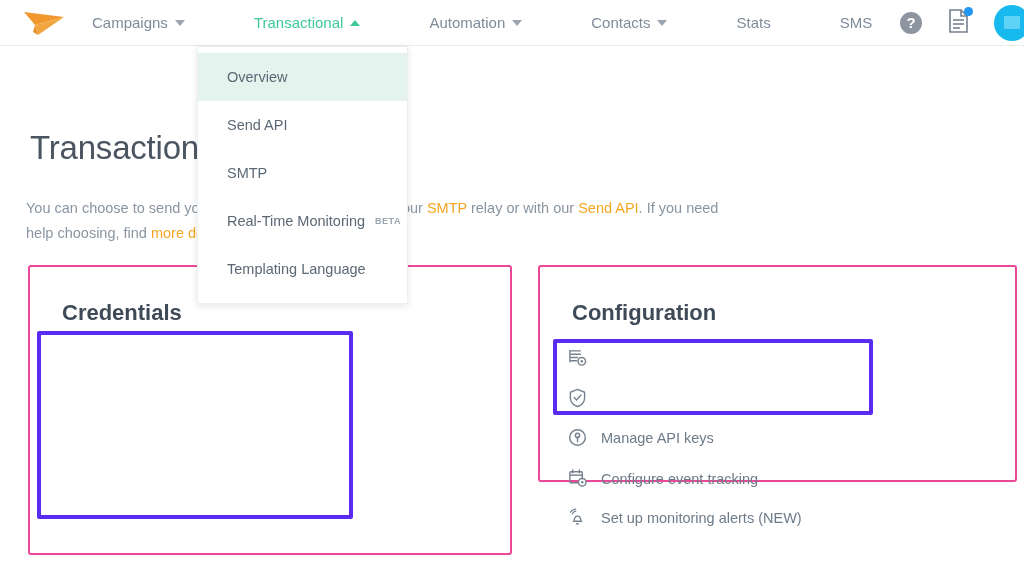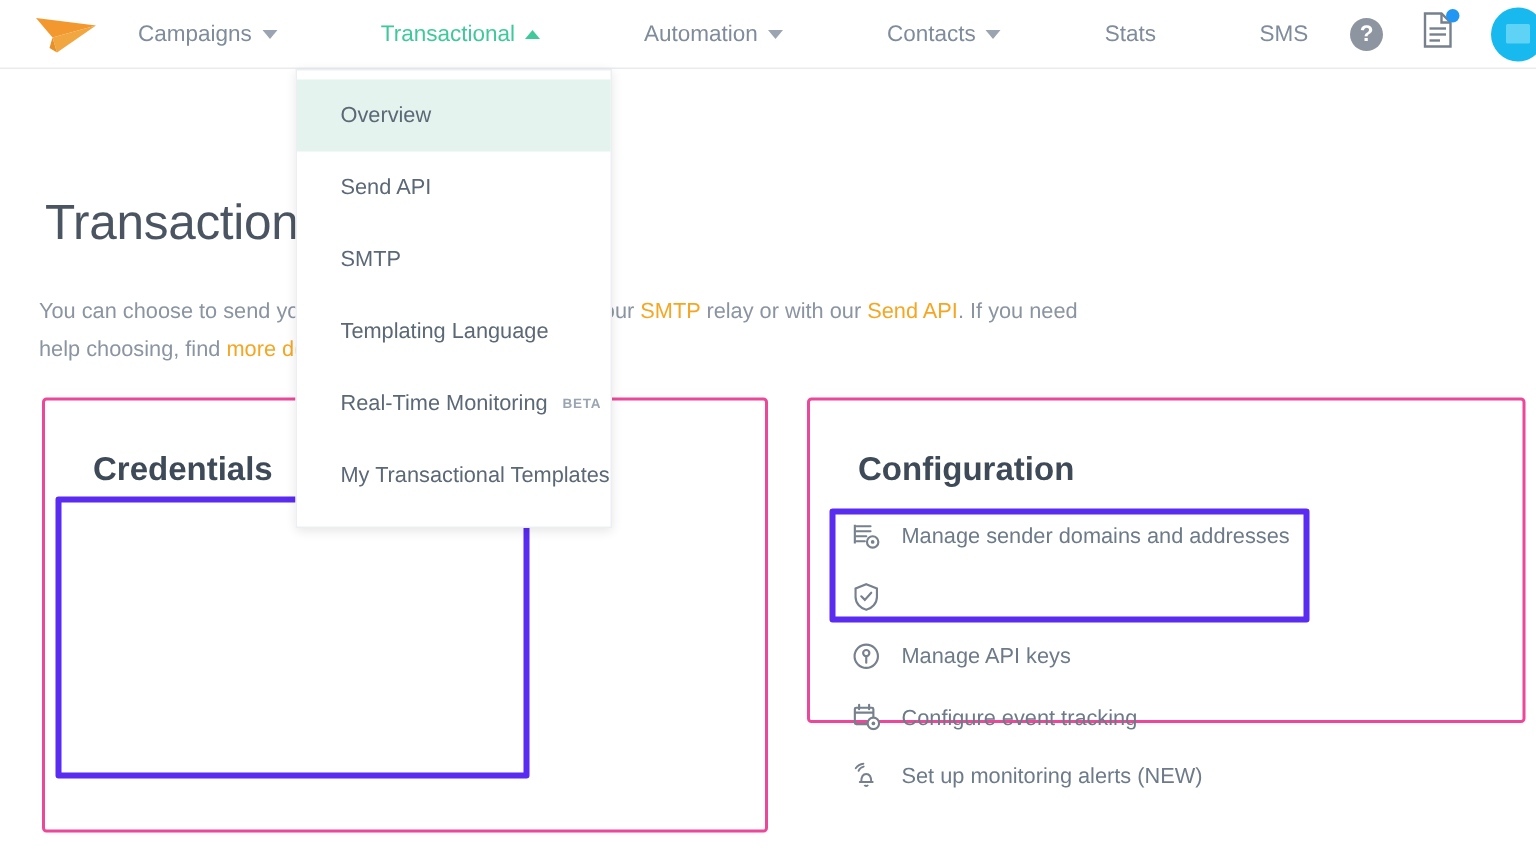--- a/index.html
+++ b/index.html
@@ -234,21 +234,20 @@
 
 <div class="cfg-item" style="top:348px;">
   <span class="cfg-icon">
     <svg width="19" height="19" viewBox="0 0 20 20">
       <path d="M3 3 H13 M3 6.5 H13 M3 10 H10 M3 13.5 H9" stroke="#76818d" stroke-width="1.5" fill="none" stroke-linecap="round"></path>
       <path d="M2 2 V15" stroke="#76818d" stroke-width="1.5" fill="none"></path>
       <circle cx="14.5" cy="14" r="4" fill="none" stroke="#76818d" stroke-width="1.5"></circle>
       <circle cx="14.5" cy="14" r="1.3" fill="#76818d"></circle>
     </svg>
   </span>
-  <span>Manage sender domains and addresses</span>
 </div>
 
 <div class="cfg-item" style="top:388px;">
   <span class="cfg-icon">
     <svg width="19" height="20" viewBox="0 0 20 21">
       <path d="M10 1.5 L17.5 4.5 V10.5 C17.5 15 14 18.5 10 19.5 C6 18.5 2.5 15 2.5 10.5 V4.5 Z" fill="none" stroke="#76818d" stroke-width="1.5"></path>
       <path d="M6.5 10 L9 12.5 L13.5 7.5" fill="none" stroke="#76818d" stroke-width="1.5" stroke-linecap="round"></path>
     </svg>
   </span>
 </div>
@@ -297,22 +296,19 @@
   <div class="dd-item highlight">
     <span>Overview</span>
   </div>
   <div class="dd-item">
     <span>Send API</span>
   </div>
   <div class="dd-item">
     <span>SMTP</span>
   </div>
   <div class="dd-item">
-    <span>Templating Language</span>
-  </div>
-  <div class="dd-item">
     <span>Real-Time Monitoring</span>
     <span class="beta">BETA</span>
   </div>
   <div class="dd-item">
-    <span>My Transactional Templates</span>
+    <span>Templating Language</span>
   </div>
 </div>
 
 </body></html>

